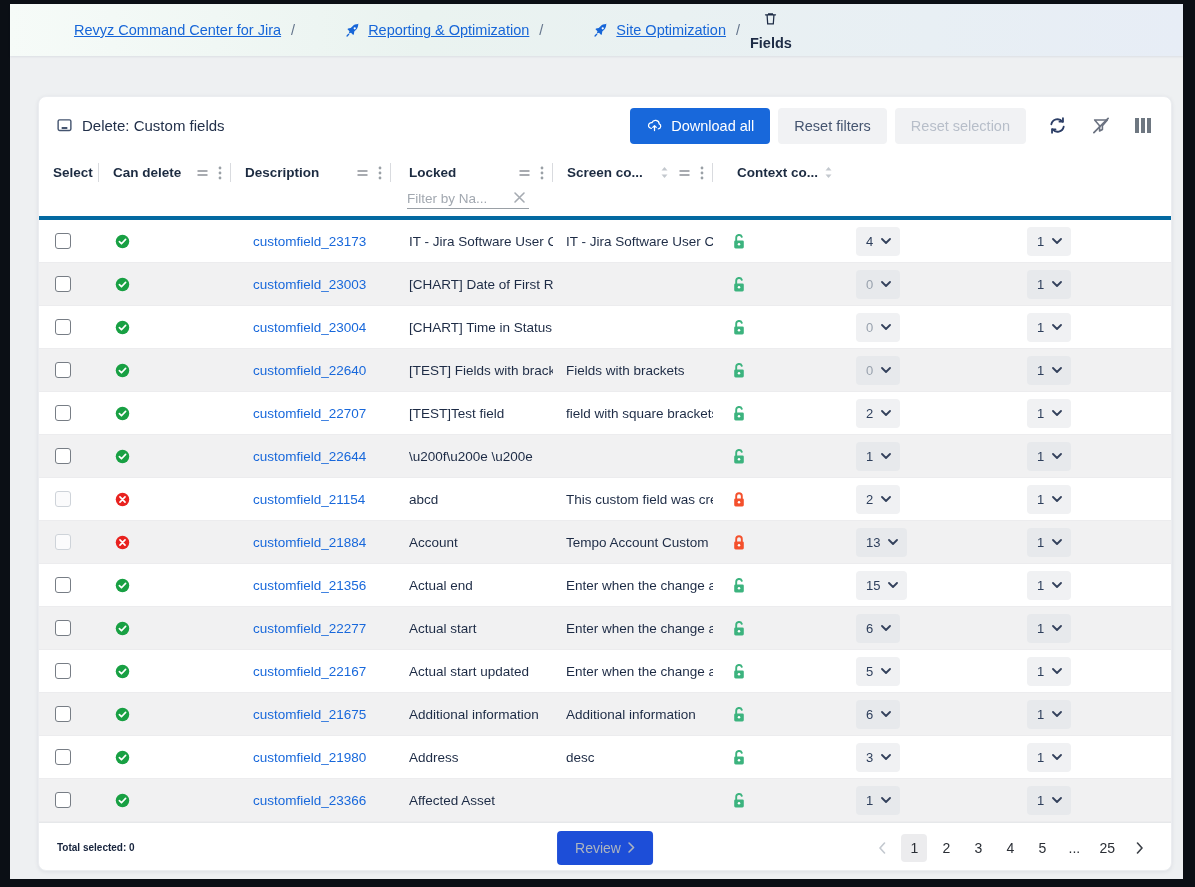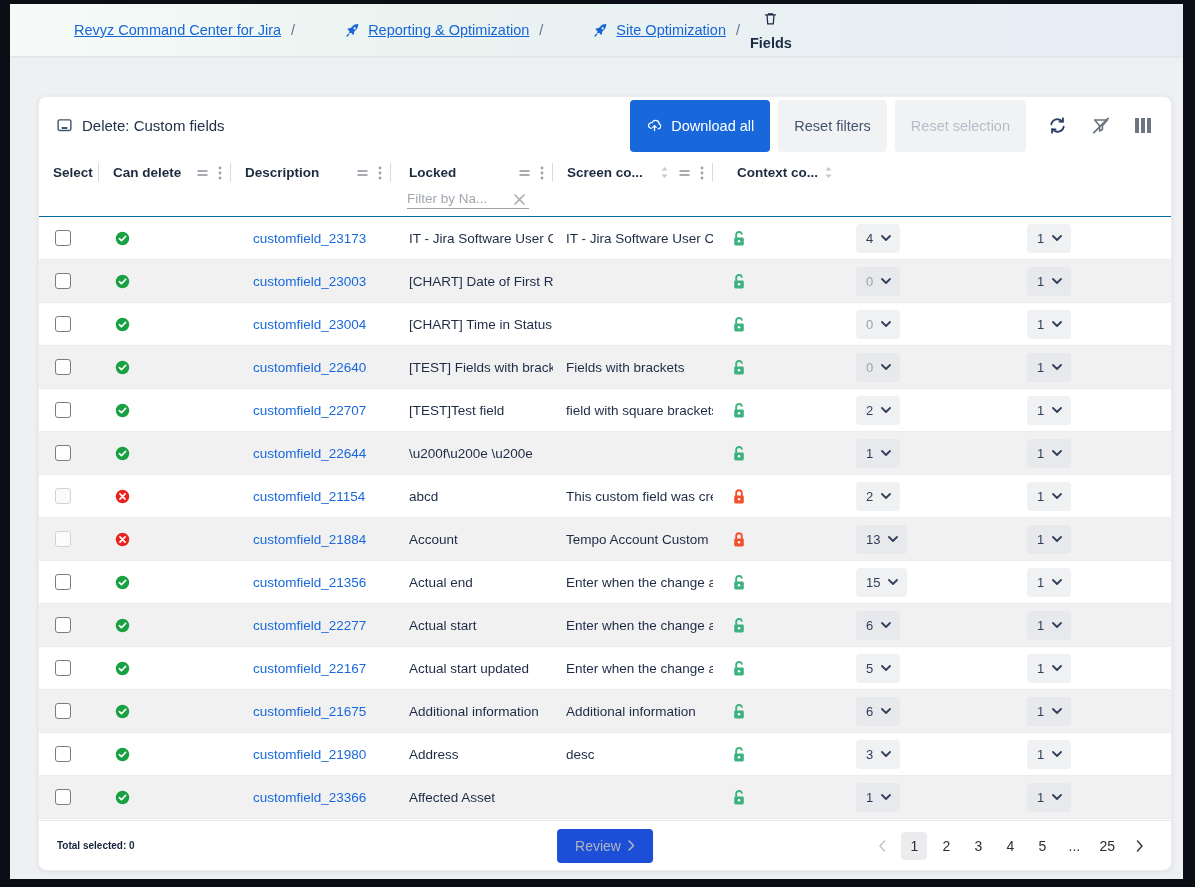--- a/index.html
+++ b/index.html
@@ -22,40 +22,40 @@
   
   .page { flex:1; position:relative; }
   .card { position:absolute; left:28px; top:40px; width:1134px; height:775px;
           background:#fff; border:1px solid #ebedf0; border-radius:8px;
           box-shadow:0 1px 4px rgba(9,30,66,.08); display:flex; flex-direction:column; overflow:hidden; }
 
   
   .card-header { height:57px; flex:0 0 57px; display:flex; align-items:center; padding:0 20px 0 16px; gap:0; }
   .panel-title { display:flex; align-items:center; gap:8px; font-size:15px; color:#22304a; }
   .spacer { flex:1; }
-  .btn { height:52px; border:none; border-radius:4px; font-size:14.5px; display:inline-flex;
+  .btn { height:36px; border:none; border-radius:4px; font-size:14.5px; display:inline-flex;
          align-items:center; gap:8px; padding:0 16px; cursor:pointer; font-family:inherit; }
   .btn-primary { background:#1868db; color:#fff; }
   .btn-secondary { background:#f1f2f4; color:#44546f; margin-left:8px; }
   .btn-disabled { color:#b7bec9; cursor:default; }
   .hdr-icons { display:flex; align-items:center; gap:24px; margin-left:22px; }
   .icon-btn { background:none; border:none; cursor:pointer; display:flex; align-items:center; }
   .cols-icon { display:flex; gap:2px; }
   .cols-icon i { width:4px; height:15px; background:#6e7781; display:block; }
 
   
   :root { --cols: 60px 132px 160px 162px 160px 123px 165px 170px; }
-  .thead { flex:0 0 62px; border-bottom:1px solid #0369a1; }
+  .thead { flex:0 0 62px; border-bottom:4px solid #0369a1; }
   .hrow { display:grid; grid-template-columns:var(--cols); height:37px; align-items:center; }
   .hcell { position:relative; height:100%; display:flex; align-items:center; gap:6px;
            padding:0 9px 0 14px; font-size:13.5px; font-weight:bold; color:#1c2b41; white-space:nowrap; overflow:hidden; }
   .hcell:not(:last-child)::after { content:''; position:absolute; right:0; top:9px; bottom:9px; width:1px; background:#d9dbdf; }
   .hgap { margin-left:auto; display:flex; align-items:center; gap:9px; }
   .frow { display:grid; grid-template-columns:var(--cols); height:25px; }
-  .filter-wrap { margin-left:16px; width:122px; display:flex; align-items:flex-end;
+  .filter-wrap { margin-left:16px; width:122px; display:flex; align-items:flex-start;
                  border-bottom:1px solid #9aa0a6; padding-bottom:2px; }
   .filter-wrap input { border:none; outline:none; background:transparent; width:92px;
                        font-size:13.5px; color:#5c6470; font-family:inherit; }
   .filter-wrap input::placeholder { color:#a2a8b0; }
 
   .tbody { flex:1; }
   .row { display:grid; grid-template-columns:var(--cols); height:43px; align-items:center;
          border-bottom:1px solid #ececee; background:#fff; }
   .row.stripe { background:#f1f1f2; }
   .cell { padding-left:16px; font-size:13.5px; color:#1d2b45; white-space:nowrap; overflow:hidden; display:flex; align-items:center; }

